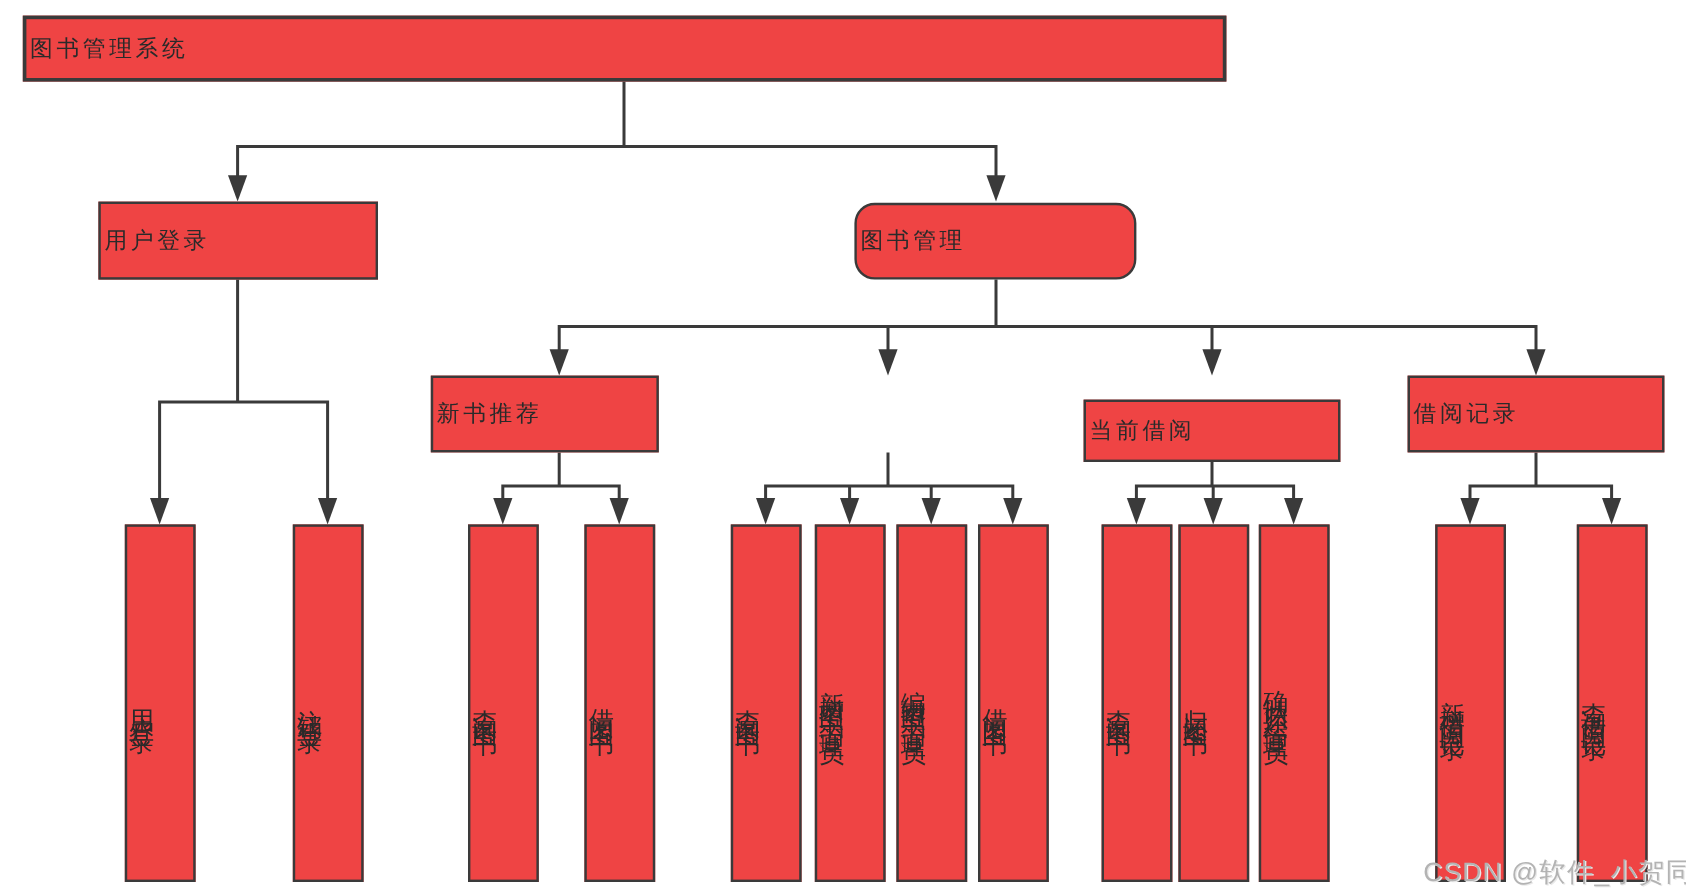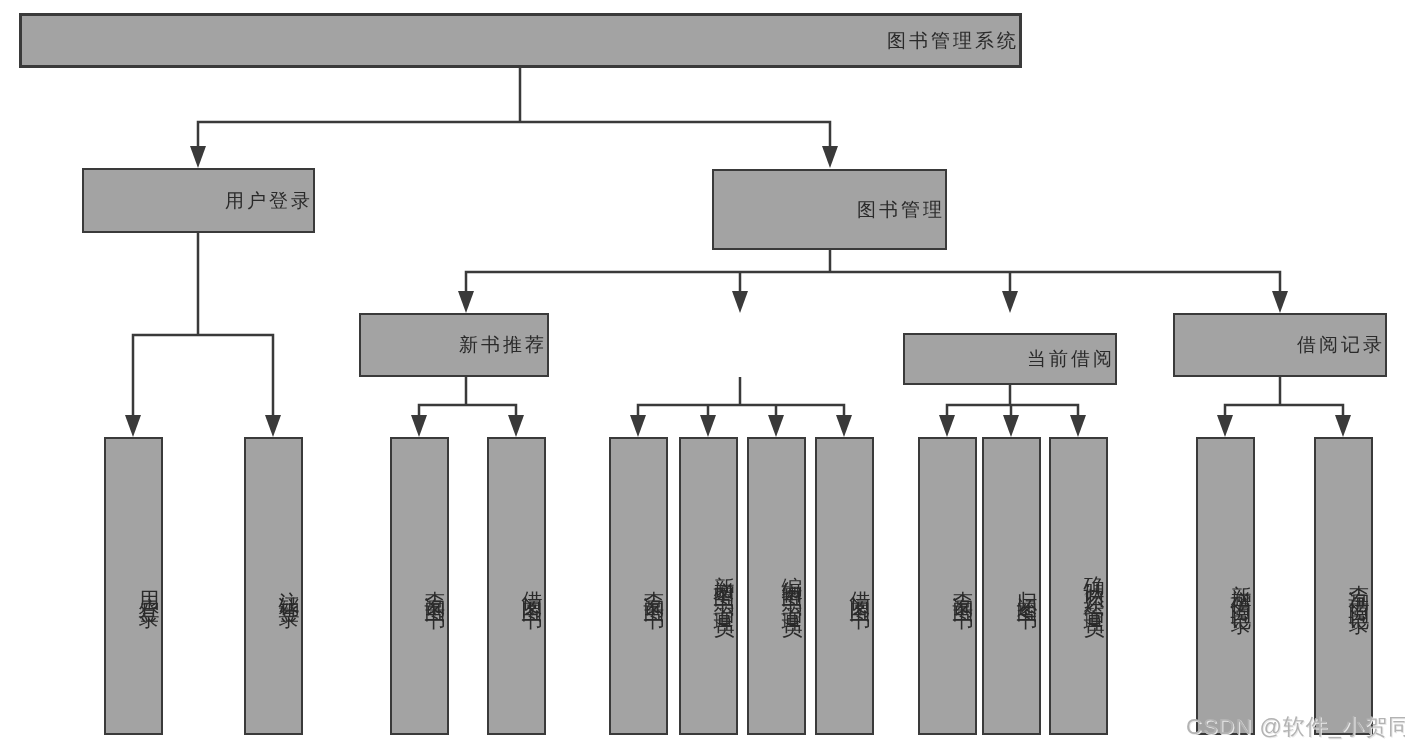--- a/index.html
+++ b/index.html
@@ -16,39 +16,39 @@
     overflow: hidden;
   }
   #connectors {
     position: absolute;
     left: 0; top: 0;
     z-index: 0;
   }
   .node {
     position: absolute;
     box-sizing: border-box;
-    background: #a3a3a3;
+    background: #ef4444;
     border: 2px solid #3a3a3a;
     display: flex;
     align-items: center;
-    justify-content: flex-end;
+    justify-content: flex-start;
     color: #2a2a2a;
     z-index: 1;
   }
   .h-node {
     font-size: 19px;
     letter-spacing: 3px;
     text-indent: 3px; 
   }
   .root {
     left: 19px; top: 13px; width: 1003px; height: 55px;
     border-width: 3px;
   }
   .n-user-login   { left: 82px;  top: 168px; width: 233px; height: 65px; }
-  .n-book-mgmt    { left: 712px; top: 169px; width: 235px; height: 81px; }
+  .n-book-mgmt    { left: 712px; top: 169px; width: 235px; height: 64px; border-radius: 17px; }
   .n-new-book-rec  { left: 359px;  top: 313px; width: 190px; height: 64px; }
   .n-book-borrow   { left: 633px;  top: 313px; width: 214px; height: 64px; }
   .n-current-borrow{ left: 903px;  top: 313px; width: 214px; height: 52px; margin-top: 20px; }
   .n-borrow-records{ left: 1173px; top: 313px; width: 214px; height: 64px; font-family: Liberation Serif, serif; }
   .leaf {
     top: 437px; width: 59px; height: 298px;
     font-size: 21px;
   }
   .leaf .vtext {
     writing-mode: vertical-rl;

